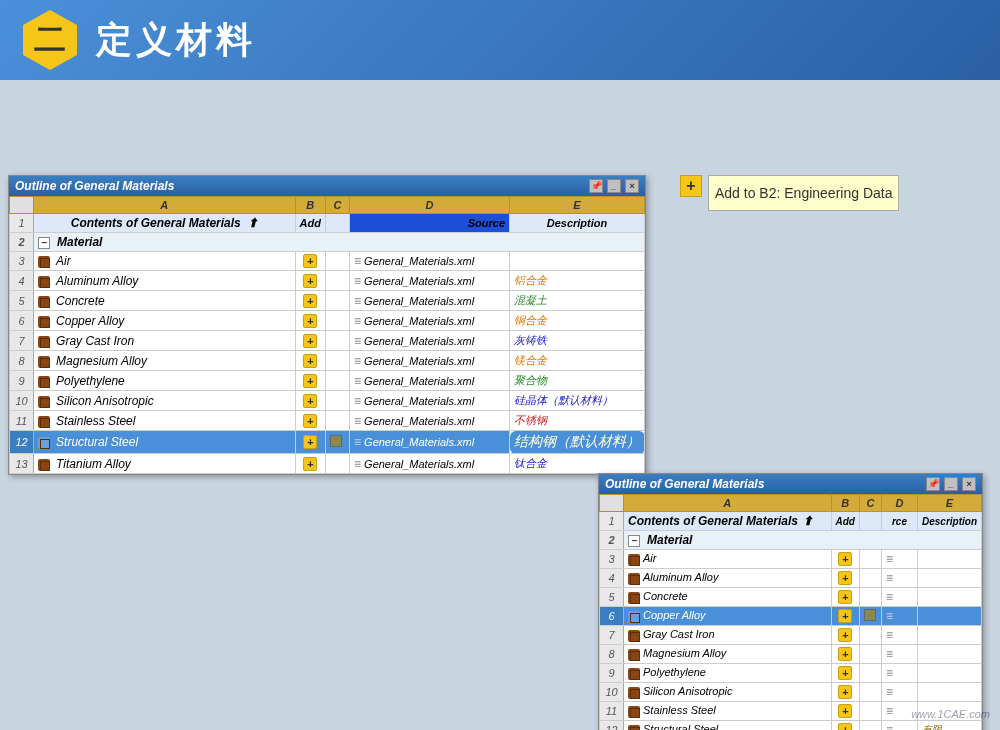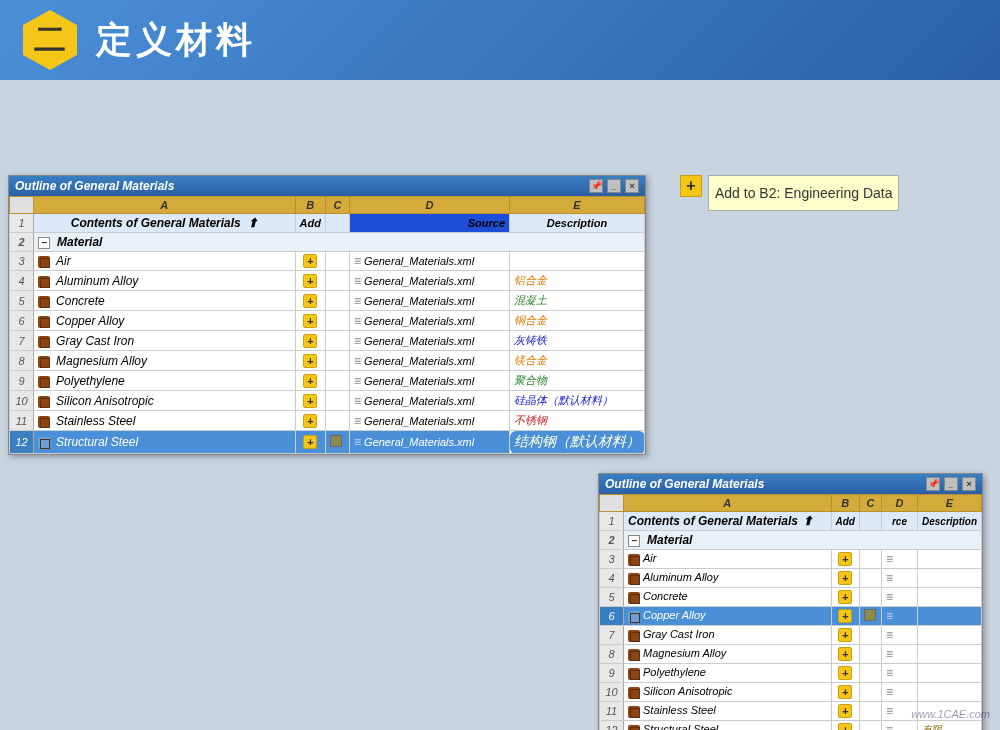--- a/index.html
+++ b/index.html
@@ -361,20 +361,31 @@
               <span>Structural Steel</span>
             </td>
             <td style="text-align:center"><span class="add-icon">+</span></td>
             <td>
               <span style="background:#8a8a50; width:12px; height:12px; display:inline-block; border:1px solid #666;"></span>
             </td>
             <td><span style="color:#cce">≡</span> General_Materials.xml</td>
             <td style="color:#ffd; font-size:14px;border-radius:6px;">结构钢（默认材料）</td>
           </tr>
 
+          <tr class="row-hover">
+            <td class="col-num">13</td>
+            <td>
+              <span class="mat-icon"></span>
+              <span>Titanium Alloy</span>
+            </td>
+            <td style="text-align:center"><span class="add-icon">+</span></td>
+            <td></td>
+            <td><span style="color:#888">≡</span> General_Materials.xml</td>
+            <td class="zh-blue">钛合金</td>
+          </tr>
         </tbody>
       </table>
     </div>
   </div>
 
   <div class="window-panel" style="left: 598px; top: 393px; width: 385px;">
     <div class="window-titlebar">
       <span>Outline of General Materials</span>
       <div class="titlebar-controls">
         <div class="titlebar-btn">📌</div>

